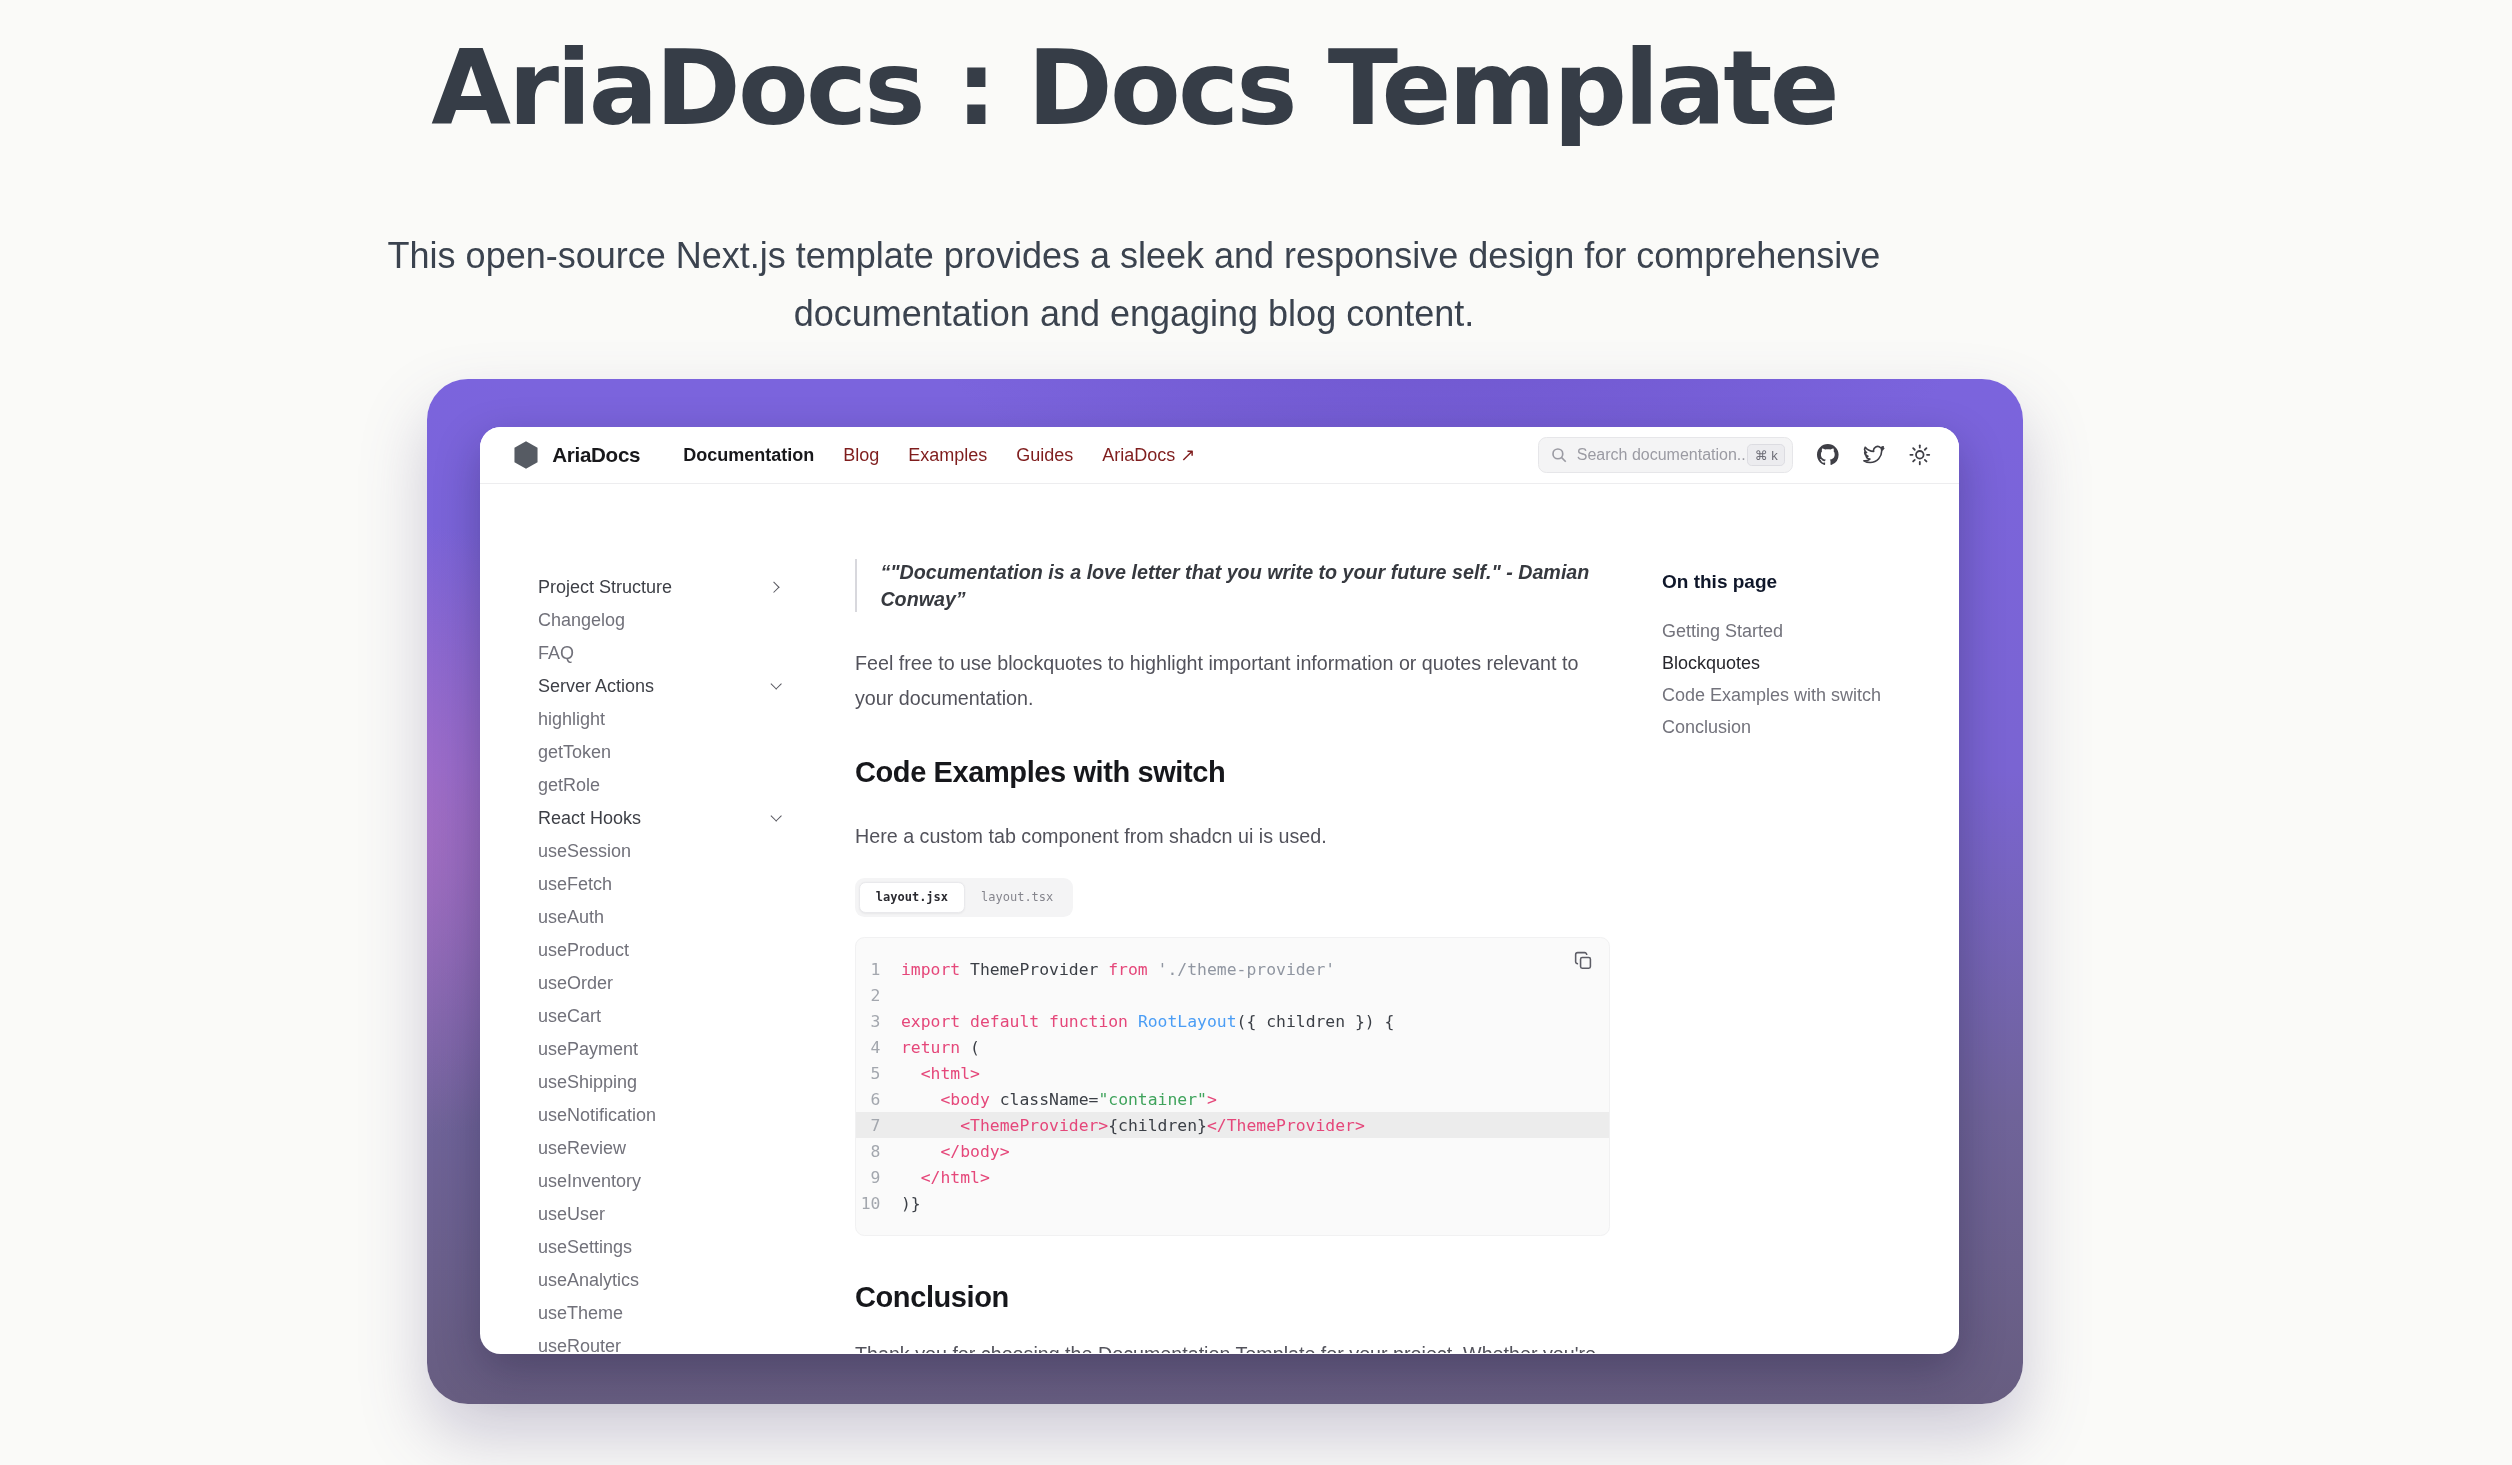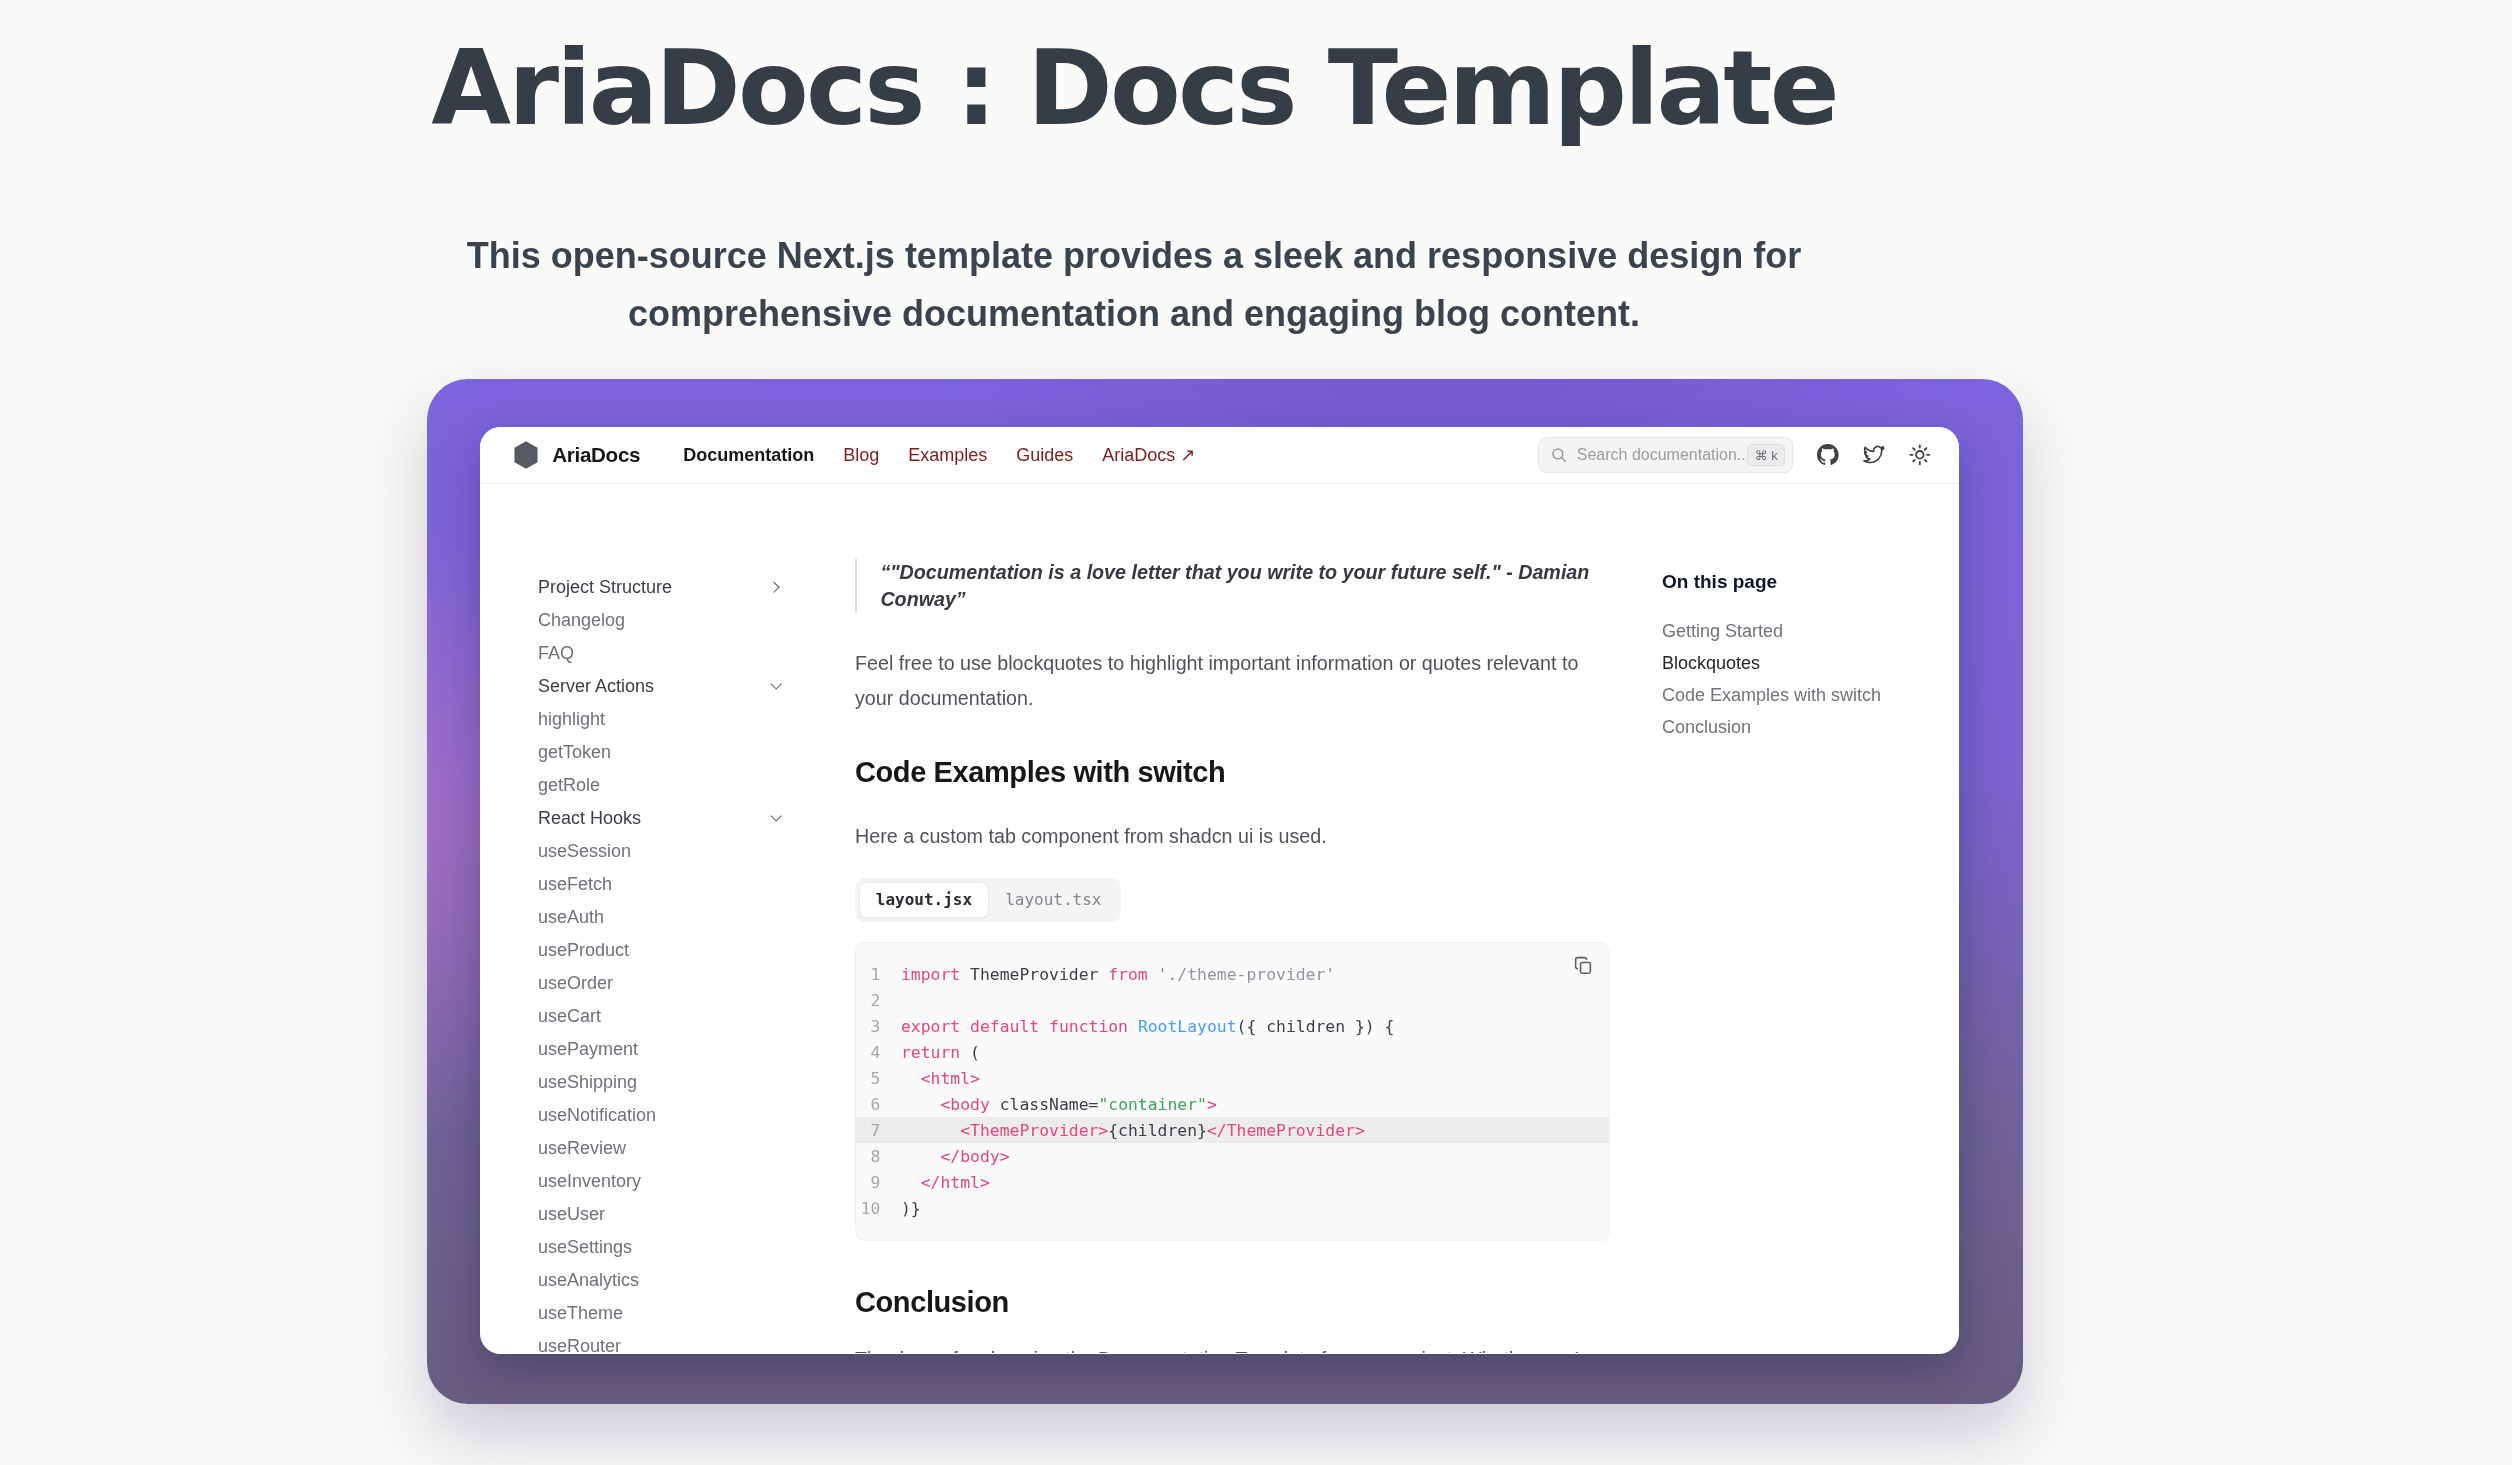--- a/index.html
+++ b/index.html
@@ -16,21 +16,21 @@
   .hero-title{
     position:absolute; top:24.4px; left:0; width:100%;
     text-align:center;
     font-family:"DejaVu Sans", sans-serif;
     font-weight:800; font-size:103px; letter-spacing:-2.8px;
     color:#363d47; line-height:1.25;
   }
   .hero-subtitle{
     position:absolute; top:227px; left:50%; transform:translateX(-50%);
     width:1519px; text-align:center;
-    font-size:36px; line-height:1.6; color:#3b434f; font-weight:700;
+    font-size:36px; line-height:1.6; color:#3b434f; font-weight:400;
   }
 
   
   .frame{
     position:absolute; left:427px; top:379px; width:1596px; height:1025px;
     border-radius:41px;
     background:
       radial-gradient(844px 403px at 64% -10%, rgba(88,60,178,.40), transparent 65%),
       radial-gradient(713px 506px at -6% 44%, rgba(199,118,188,.62), transparent 62%),
       linear-gradient(180deg, var(--frame_top) 0%, #7a64d2 38%, #6f6399 72%, var(--frame_bottom) 100%);
@@ -94,21 +94,21 @@
   .content h2{ font-size:29px; font-weight:700; color:#16171b; letter-spacing:-0.4px; }
   .h2-1{ margin-bottom:30px; }
   .p2{ margin-bottom:24.4px; }
 
   
   .tabs{
     display:inline-flex; background:#f4f4f5; border-radius:9.4px; padding:3.8px;
     margin-bottom:20.6px; font-family:"DejaVu Sans Mono", monospace;
   }
   .tab{
-    font-size:16px; padding:7.5px 16px; border-radius:6.6px; color:#85858d;
+    font-size:12px; padding:7.5px 16px; border-radius:6.6px; color:#85858d;
     background:transparent; border:none; cursor:pointer;
     font-family:"DejaVu Sans Mono", monospace;
   }
   .tab.active{
     background:#fff; color:#2a2a30; font-weight:700;
     border:0.9px solid #e9e9ec; box-shadow:0 0.9px 1.9px rgba(0,0,0,.05);
   }
 
   
   .codeblock{

